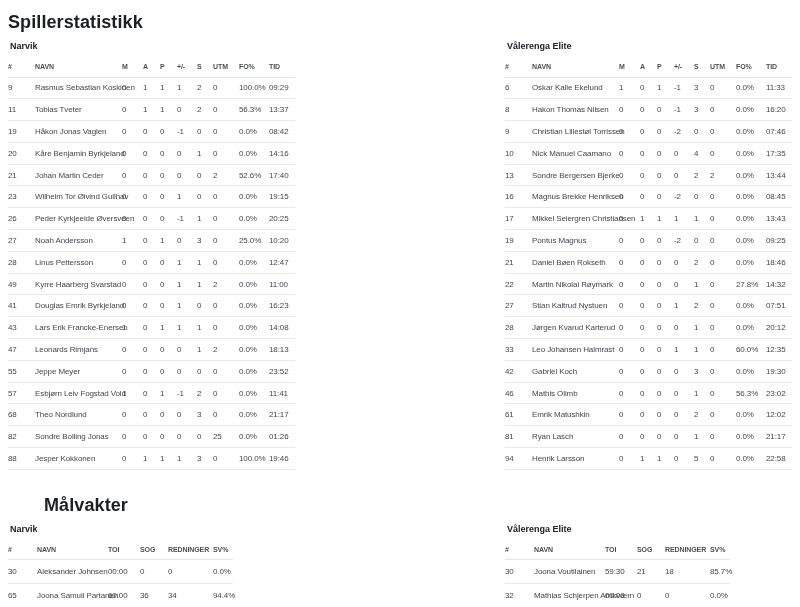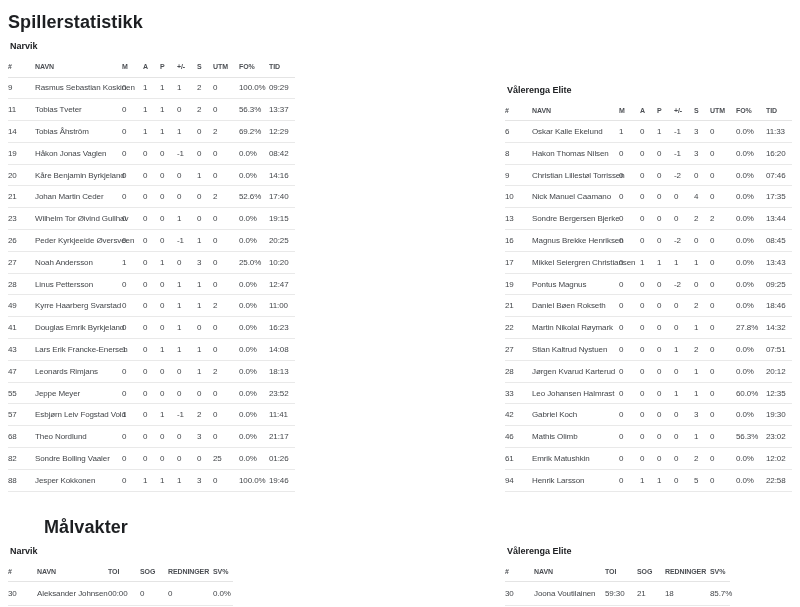--- a/index.html
+++ b/index.html
@@ -18,21 +18,21 @@
     font-weight: 700;
     color: #1d1f22;
     letter-spacing: 0.1px;
     margin-bottom: 8px;
   }
   .goalies-section h1.section-title { margin-top: 25px; padding-left: 36px; }
 
   .cols {
     display: flex;
     justify-content: space-between;
-    align-items: flex-end;
+    align-items: center;
   }
   .col { width: 287px; }
 
   .team-label {
     font-size: 9px;
     font-weight: 700;
     color: #202225;
     margin: 0 0 6px 2px;
   }
 
@@ -125,32 +125,20 @@
                 <td>0</td>
                 <td>1</td>
                 <td>1</td>
                 <td>0</td>
                 <td>2</td>
                 <td>0</td>
                 <td>56.3%</td>
                 <td>13:37</td>
               </tr>
               <tr>
-                <td>14</td>
-                <td>Tobias Åhström</td>
-                <td>0</td>
-                <td>1</td>
-                <td>1</td>
-                <td>1</td>
-                <td>0</td>
-                <td>2</td>
-                <td>69.2%</td>
-                <td>12:29</td>
-              </tr>
-              <tr>
                 <td>19</td>
                 <td>Håkon Jonas Vaglen</td>
                 <td>0</td>
                 <td>0</td>
                 <td>0</td>
                 <td>-1</td>
                 <td>0</td>
                 <td>0</td>
                 <td>0.0%</td>
                 <td>08:42</td>
@@ -306,21 +294,21 @@
                 <td>0</td>
                 <td>0</td>
                 <td>0</td>
                 <td>3</td>
                 <td>0</td>
                 <td>0.0%</td>
                 <td>21:17</td>
               </tr>
               <tr>
                 <td>82</td>
-                <td>Sondre Bolling Vaaler</td>
+                <td>Sondre Bolling Jonas</td>
                 <td>0</td>
                 <td>0</td>
                 <td>0</td>
                 <td>0</td>
                 <td>0</td>
                 <td>25</td>
                 <td>0.0%</td>
                 <td>01:26</td>
               </tr>
               <tr>
@@ -555,20 +543,32 @@
                 <td>0</td>
                 <td>0</td>
                 <td>0</td>
                 <td>0</td>
                 <td>2</td>
                 <td>0</td>
                 <td>0.0%</td>
                 <td>12:02</td>
               </tr>
               <tr>
+                <td>81</td>
+                <td>Ryan Lasch</td>
+                <td>0</td>
+                <td>0</td>
+                <td>0</td>
+                <td>0</td>
+                <td>1</td>
+                <td>0</td>
+                <td>0.0%</td>
+                <td>21:17</td>
+              </tr>
+              <tr>
                 <td>94</td>
                 <td>Henrik Larsson</td>
                 <td>0</td>
                 <td>1</td>
                 <td>1</td>
                 <td>0</td>
                 <td>5</td>
                 <td>0</td>
                 <td>0.0%</td>
                 <td>22:58</td>

